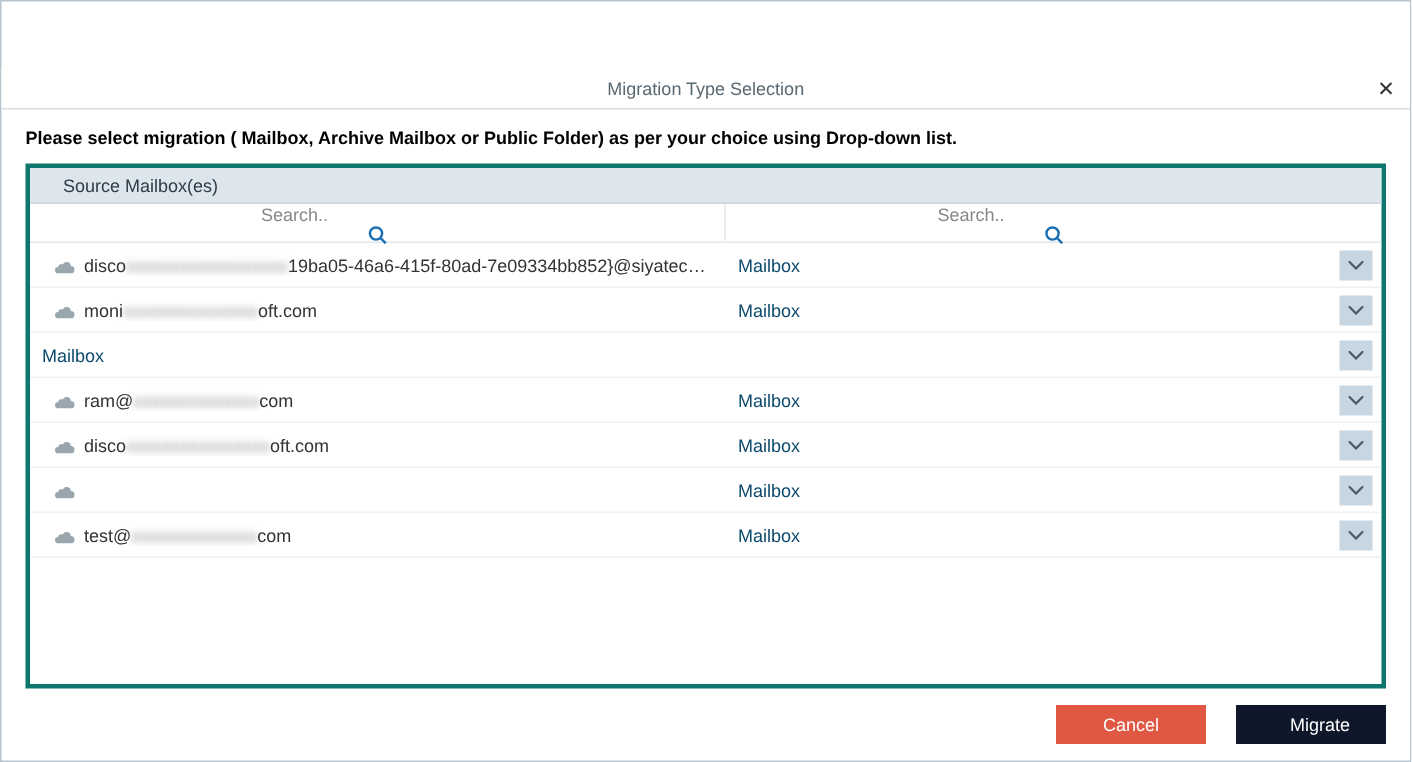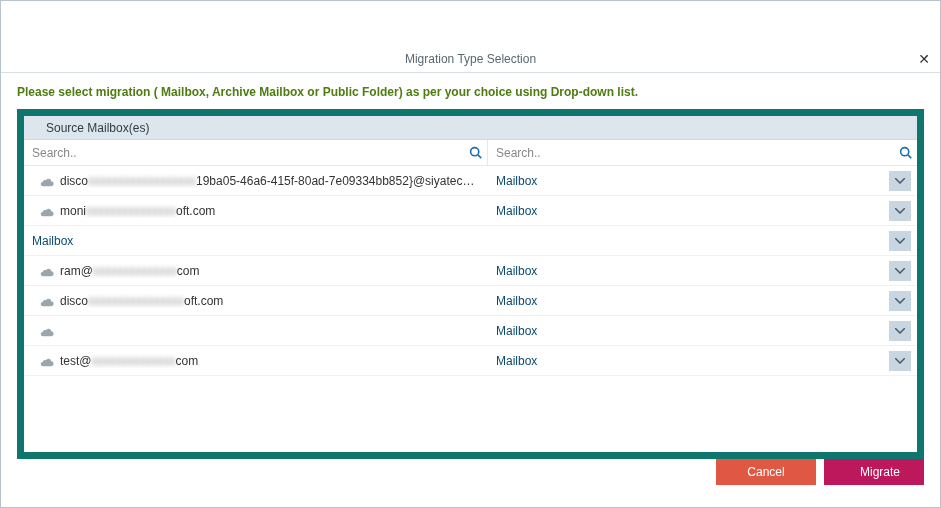--- a/index.html
+++ b/index.html
@@ -43,25 +43,25 @@
     align-items: center;
     justify-content: center;
     color: #333;
     font-size: 14px;
     cursor: pointer;
   }
   .instruction {
     padding: 12px 16px 10px 16px;
     font-size: 12px;
     font-weight: 600;
-    color: #4d7c0f;
+    color: #000000;
   }
   .grid-wrap {
     margin: 0 16px;
-    border: 7px solid #0f766e;
+    border: 3px solid #0f766e;
     background: #fff;
     flex: 1;
     display: flex;
     flex-direction: column;
     overflow: hidden;
   }
   .grid-header {
     display: flex;
     background: #dde6ec;
     height: 24px;
@@ -78,20 +78,21 @@
   .col2 { flex: 1; }
   .search-row {
     display: flex;
     height: 26px;
     border-bottom: 1px solid #e2e8ec;
   }
   .search-cell {
     display: flex;
     align-items: center;
     border-right: 1px solid #e2e8ec;
+    flex-direction: column;
   }
   .search-cell:last-child { border-right: none; }
   .search-cell input {
     flex: 1;
     border: none;
     outline: none;
     padding: 0 8px;
     font-size: 12px;
     color: #333;
     height: 100%;
@@ -151,38 +152,38 @@
     background: #c8d6e2;
     display: flex;
     align-items: center;
     justify-content: center;
     cursor: pointer;
     color: #4a5a66;
   }
   .footer {
     height: 48px;
     display: flex;
-    align-items: flex-start;
+    align-items: center;
     justify-content: flex-end;
     padding: 0 16px;
-    gap: 8px;
+    gap: 20px;
   }
   .btn {
     min-width: 100px;
     height: 26px;
     border: none;
     color: #fff;
     font-size: 12px;
     cursor: pointer;
     display: flex;
     align-items: center;
     justify-content: center;
   }
   .btn-cancel { background: #e05844; }
-  .btn-migrate { background: #be185d; padding-left: 12px; }
+  .btn-migrate { background: #0f172a; padding-left: 12px; }
 </style>
 </head>
 <body>
 
 <div class="window">
 
   <div class="titlebar">
     <span class="title">Migration Type Selection</span>
     <span class="close">✕</span>
   </div>

